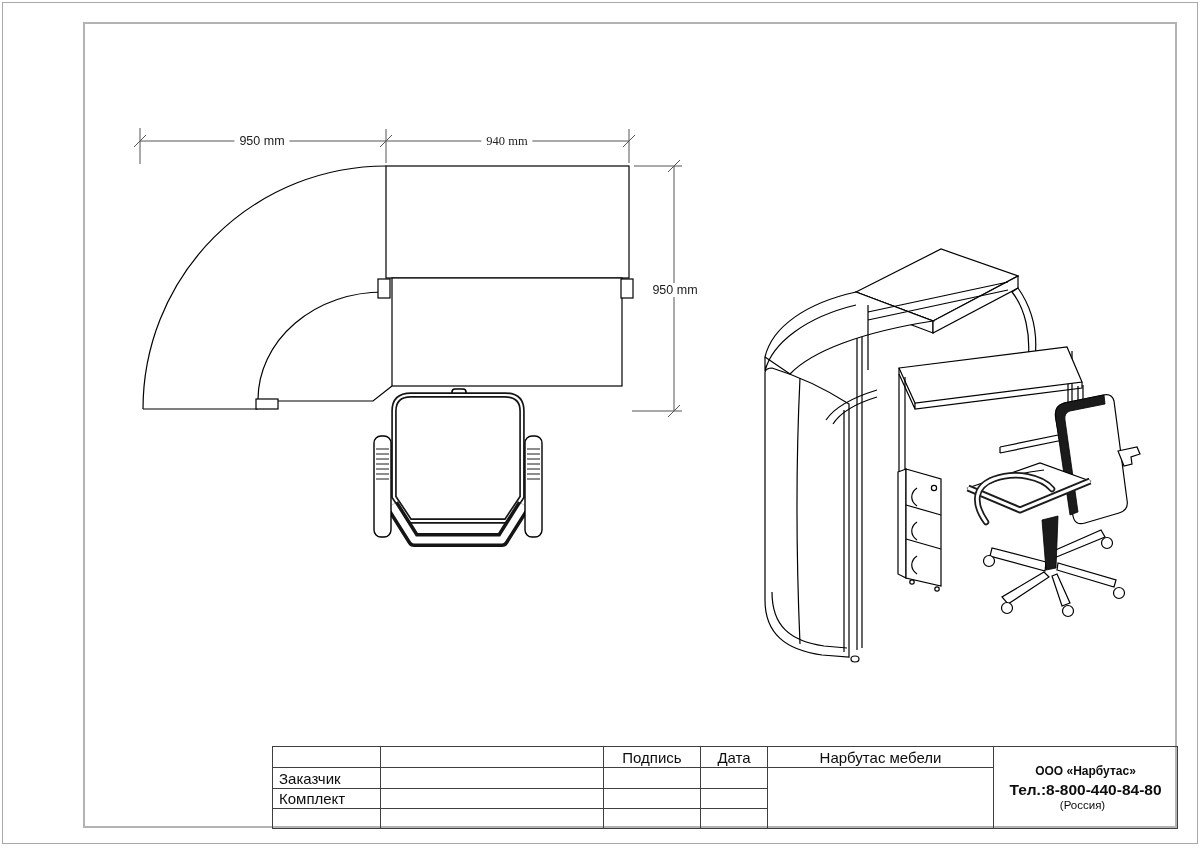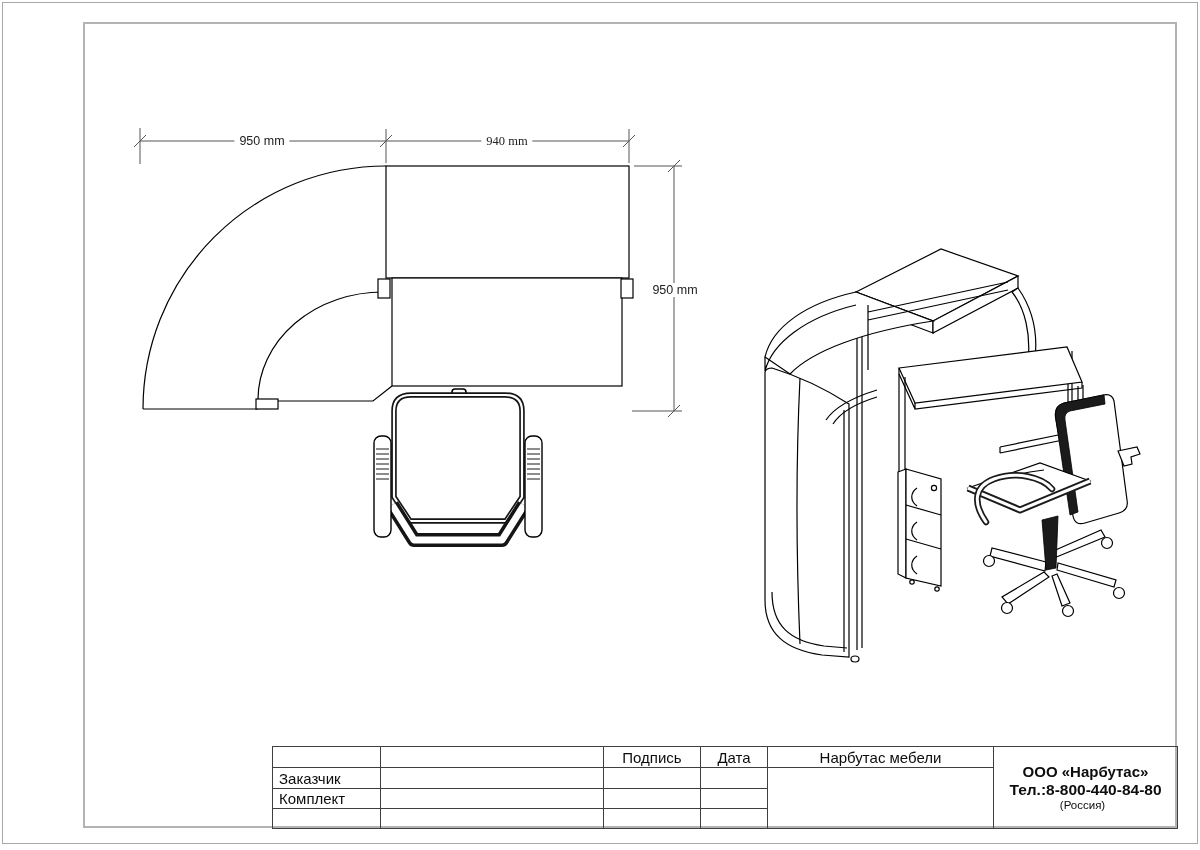--- a/index.html
+++ b/index.html
@@ -12,21 +12,21 @@
   .draw-layer{position:absolute;left:0;top:0;}
   .dim-label{position:absolute;transform:translate(-50%,-50%);background:#fff;
              padding:0 5px;font-size:12.5px;color:#222;white-space:nowrap;}
   
   .title-block{position:absolute;left:272px;top:746px;}
   .title-block table{border-collapse:collapse;table-layout:fixed;width:905px;}
   .title-block td{border:1px solid #3f3f3f;font-size:15px;color:#0d0d0d;
                   padding:0 6px;overflow:hidden;white-space:nowrap;vertical-align:middle;}
   .title-block td.c{text-align:center;padding:0;}
   .company-cell{text-align:center;padding:2px 4px !important;}
-  .company-name{font-size:15px;font-weight:600;line-height:17px;}
+  .company-name{font-size:12px;font-weight:600;line-height:17px;}
   .company-phone{font-size:15.5px;font-weight:700;line-height:19px;}
   .company-country{font-size:11.5px;text-align:center;padding-right:6px;line-height:13px;}
   svg{display:block;}
   .ln{stroke:#000;stroke-width:1.2;fill:none;}
   .lnw{stroke:#000;stroke-width:1.2;fill:#fff;}
   .dim{stroke:#555;stroke-width:1;fill:none;}
   .dark{fill:#1b1b1b;stroke:#000;stroke-width:0.8;}
 </style>
 </head>
 <body>

